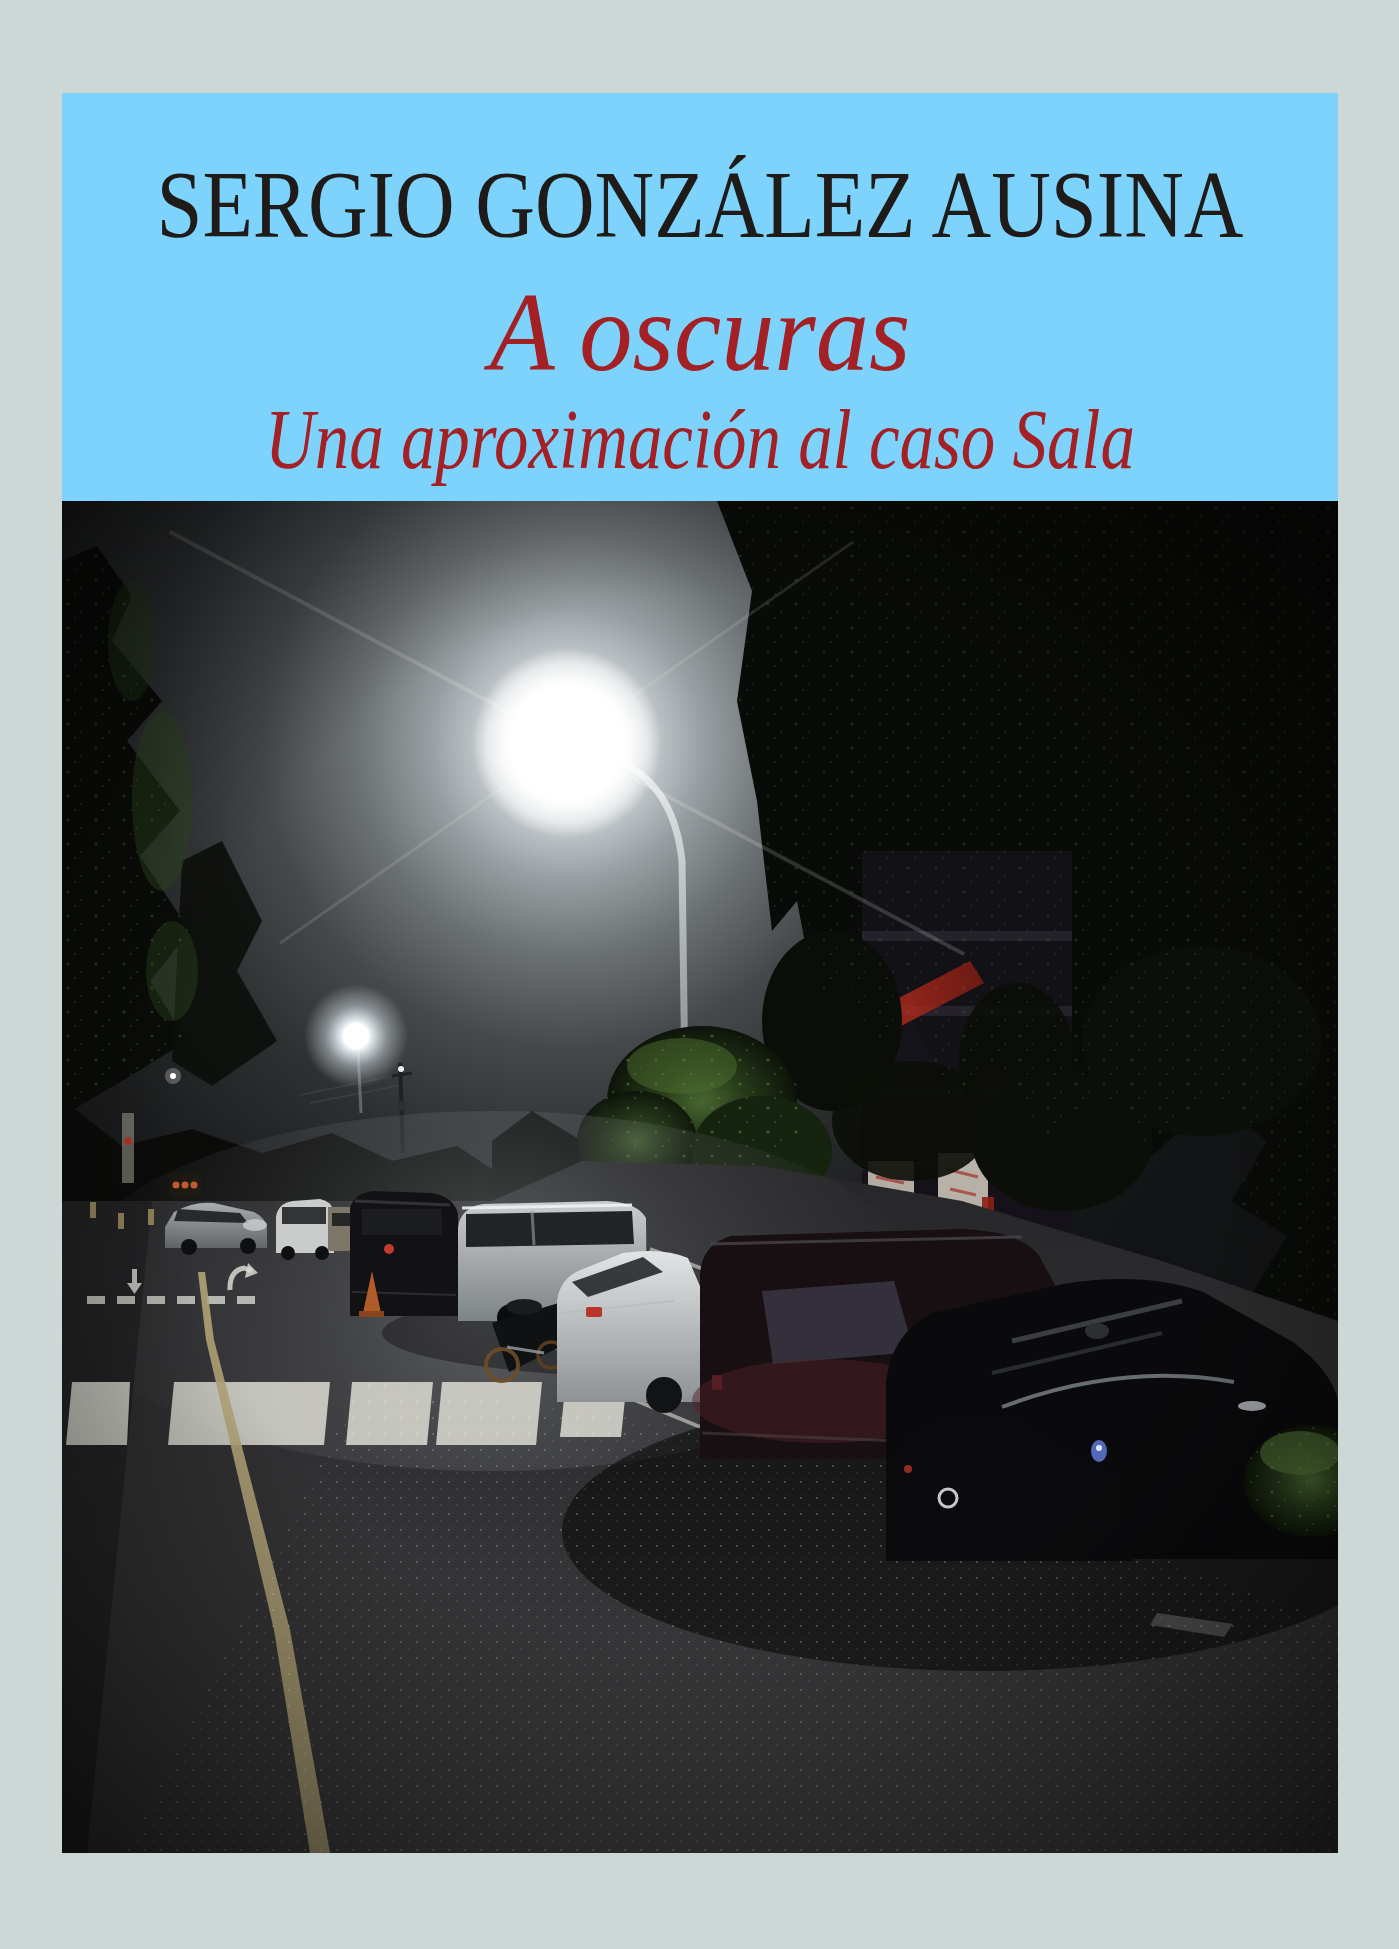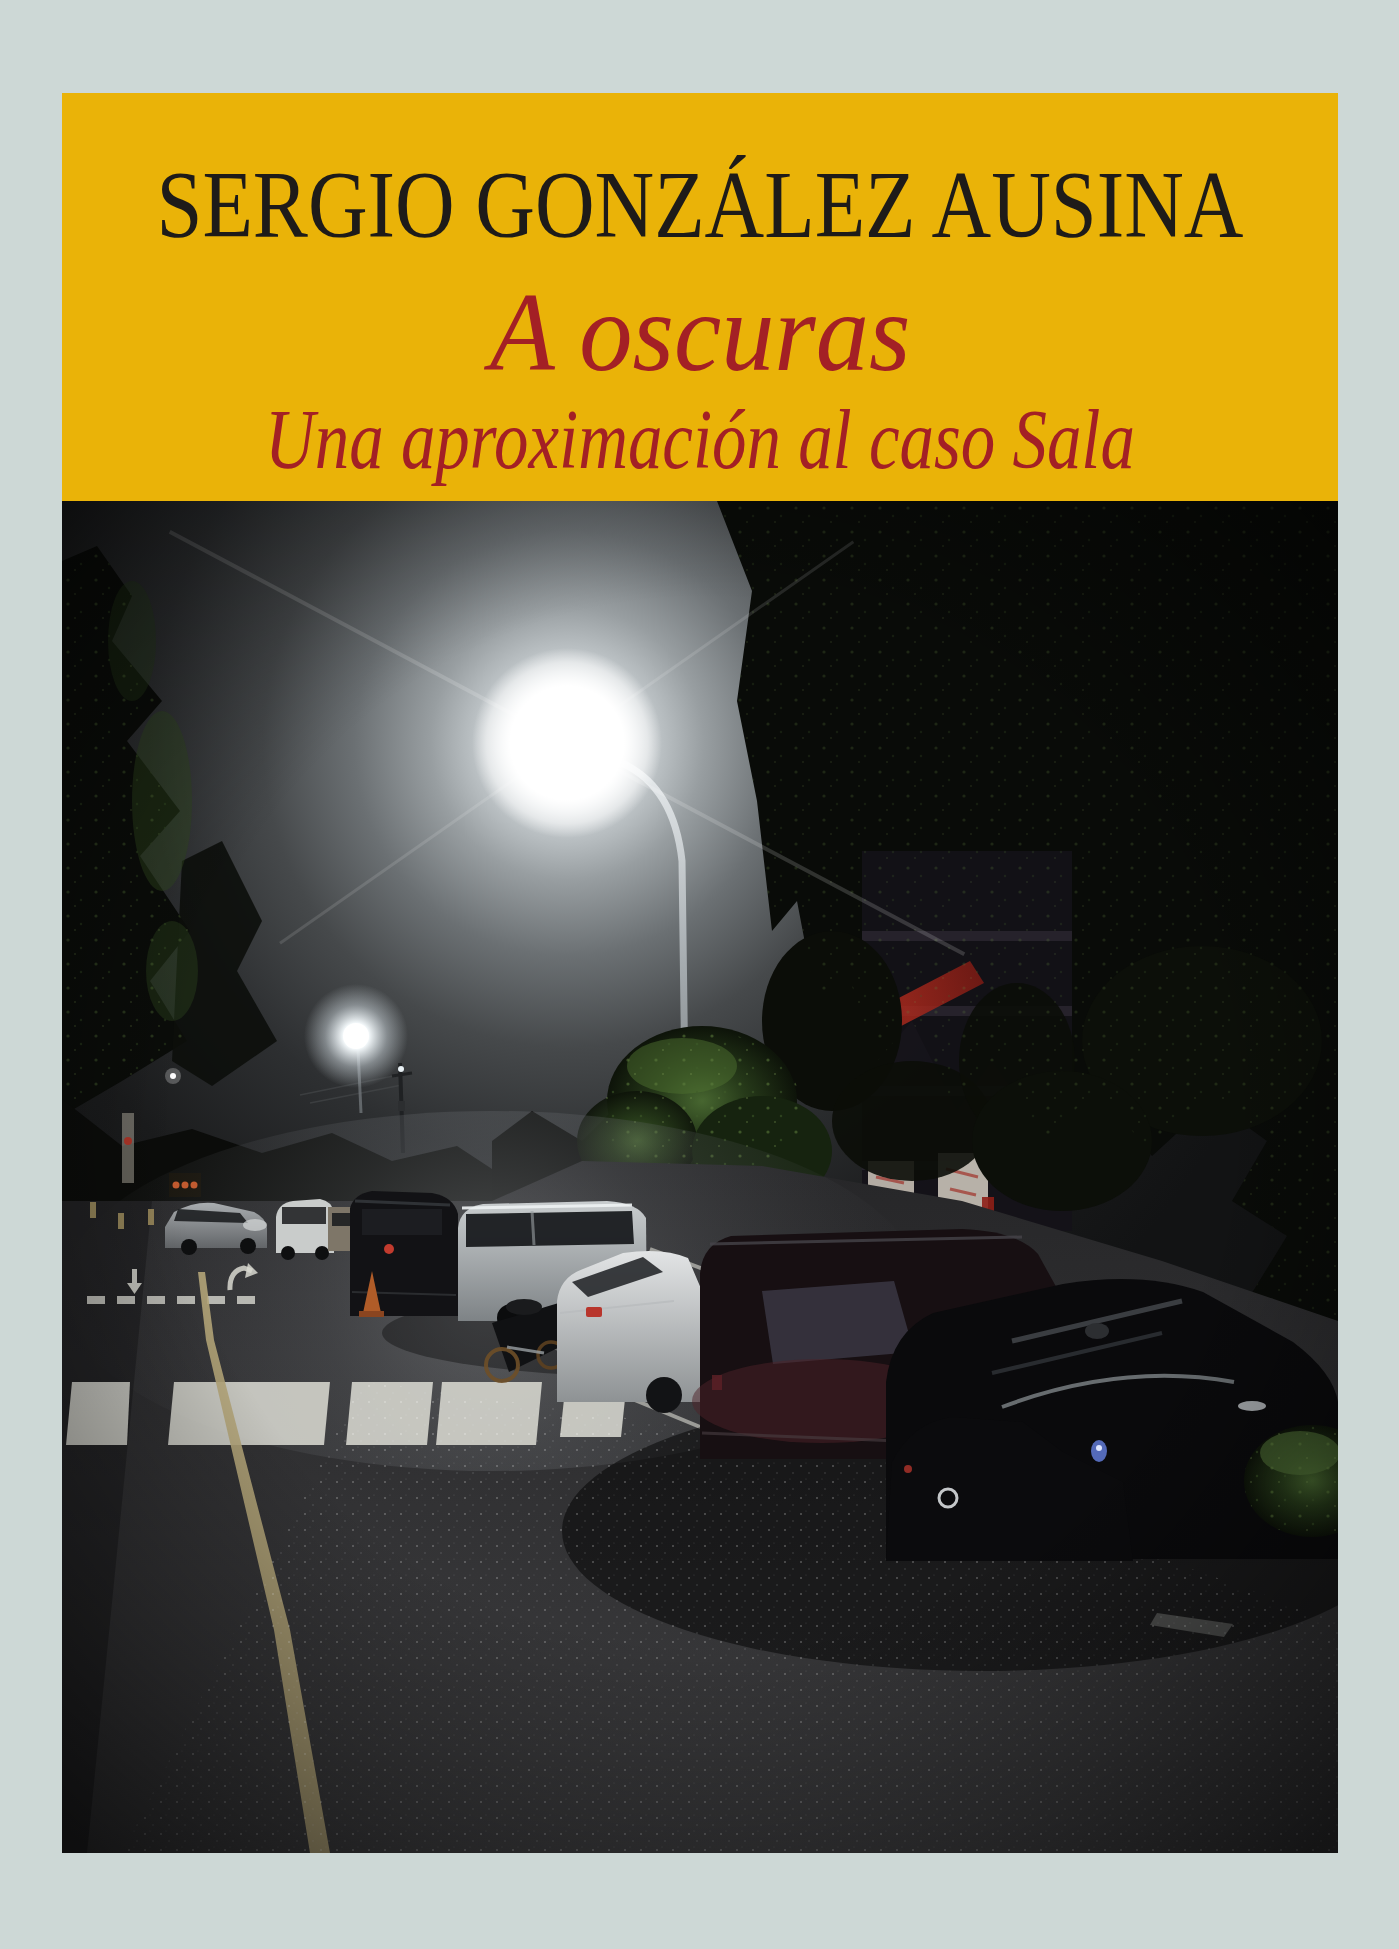--- a/index.html
+++ b/index.html
@@ -1,18 +1,18 @@
 <!DOCTYPE html>
 <html><head>
 <meta charset="utf-8">
 <style>
   html,body{margin:0;padding:0;}
   body{width:1399px;height:1949px;font-family:"Liberation Serif",serif;}
   .cover{position:relative;width:1399px;height:1949px;background:#cdd8d6;overflow:hidden;}
-  .panel{position:absolute;left:62px;top:93px;width:1276px;height:1708px;background:#eab308;}
+  .panel{position:absolute;left:62px;top:93px;width:1276px;height:1708px;background:#7dd3fc;}
   .author{position:absolute;top:64px;left:0;width:100%;margin:0;text-align:center;
     font-size:96px;line-height:1;font-weight:400;color:#1e1b19;white-space:nowrap;
     transform:scaleX(.86);transform-origin:50% 50%;letter-spacing:0;}
   .title{position:absolute;top:183px;left:0;width:100%;margin:0;text-align:center;
     font-size:112px;line-height:1;font-weight:400;font-style:italic;color:#a32025;white-space:nowrap;
     transform:scaleX(.95);transform-origin:50% 50%;}
   .subtitle{position:absolute;top:305px;left:0;width:100%;margin:0;text-align:center;
     font-size:84px;line-height:1;font-weight:400;font-style:italic;color:#a32025;white-space:nowrap;
     transform:scaleX(.82);transform-origin:50% 50%;}
   .photo{position:absolute;left:0;top:408px;width:1276px;height:1352px;background:#101112;overflow:hidden;}

